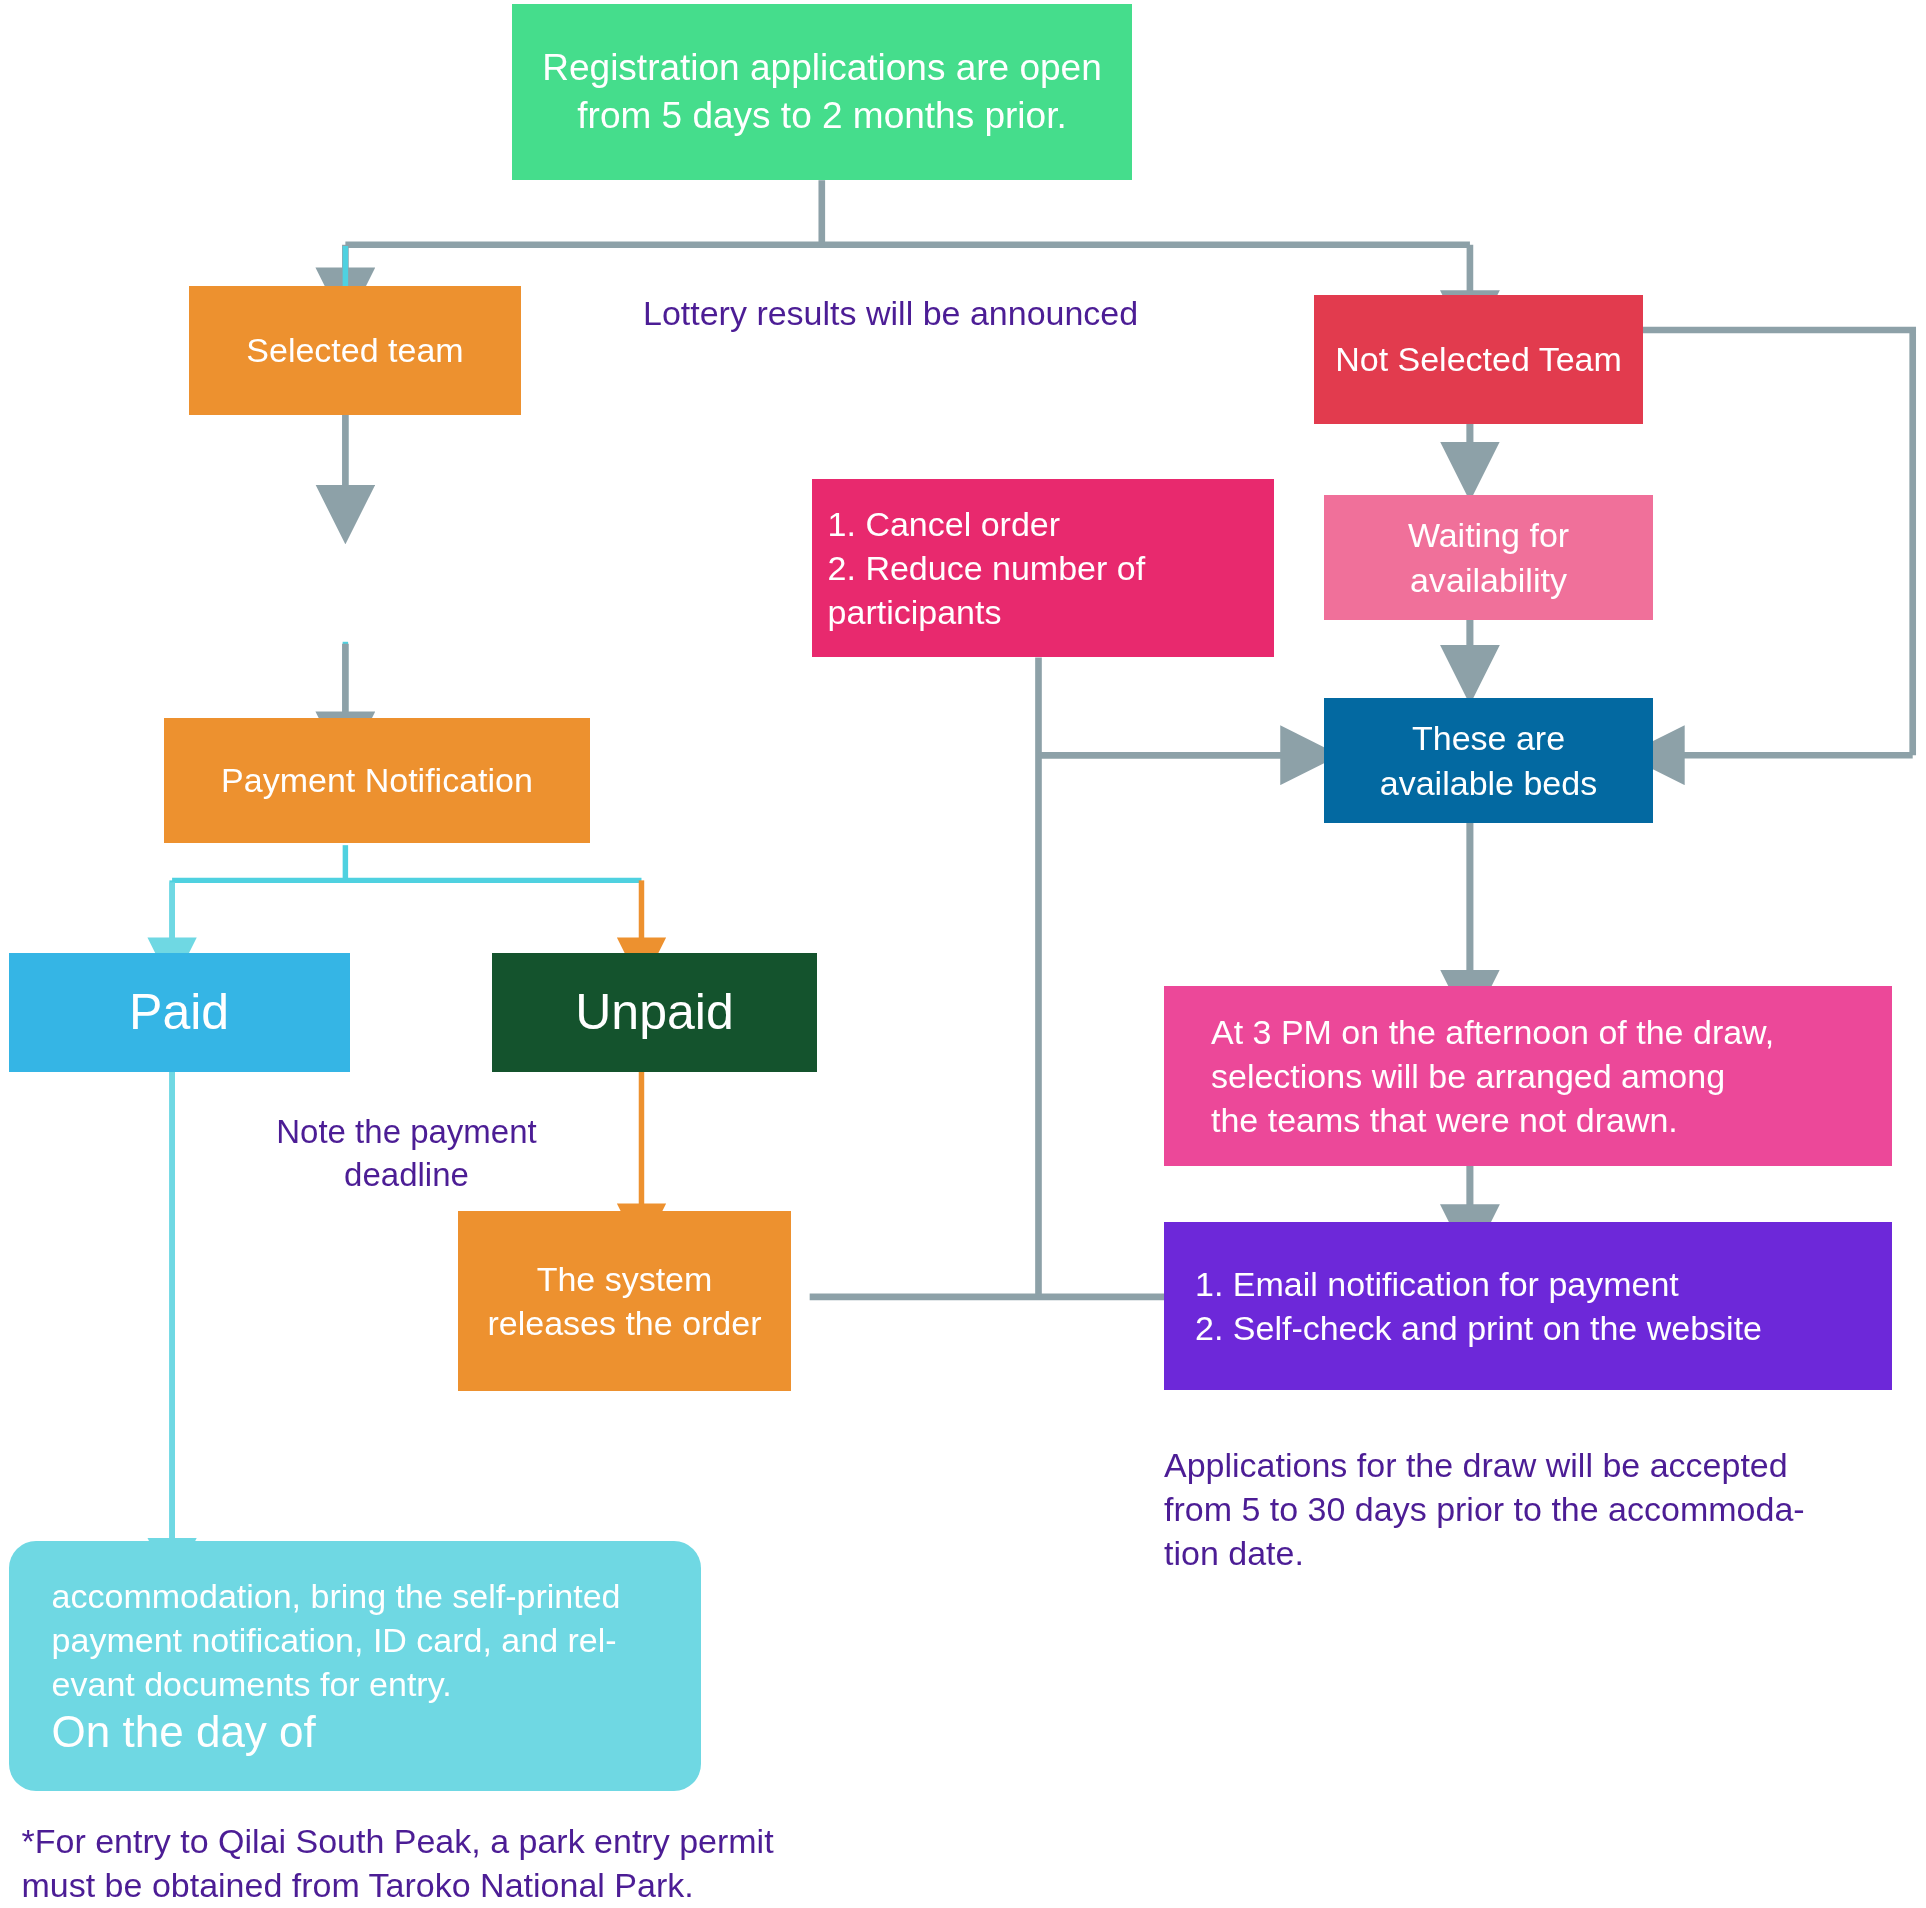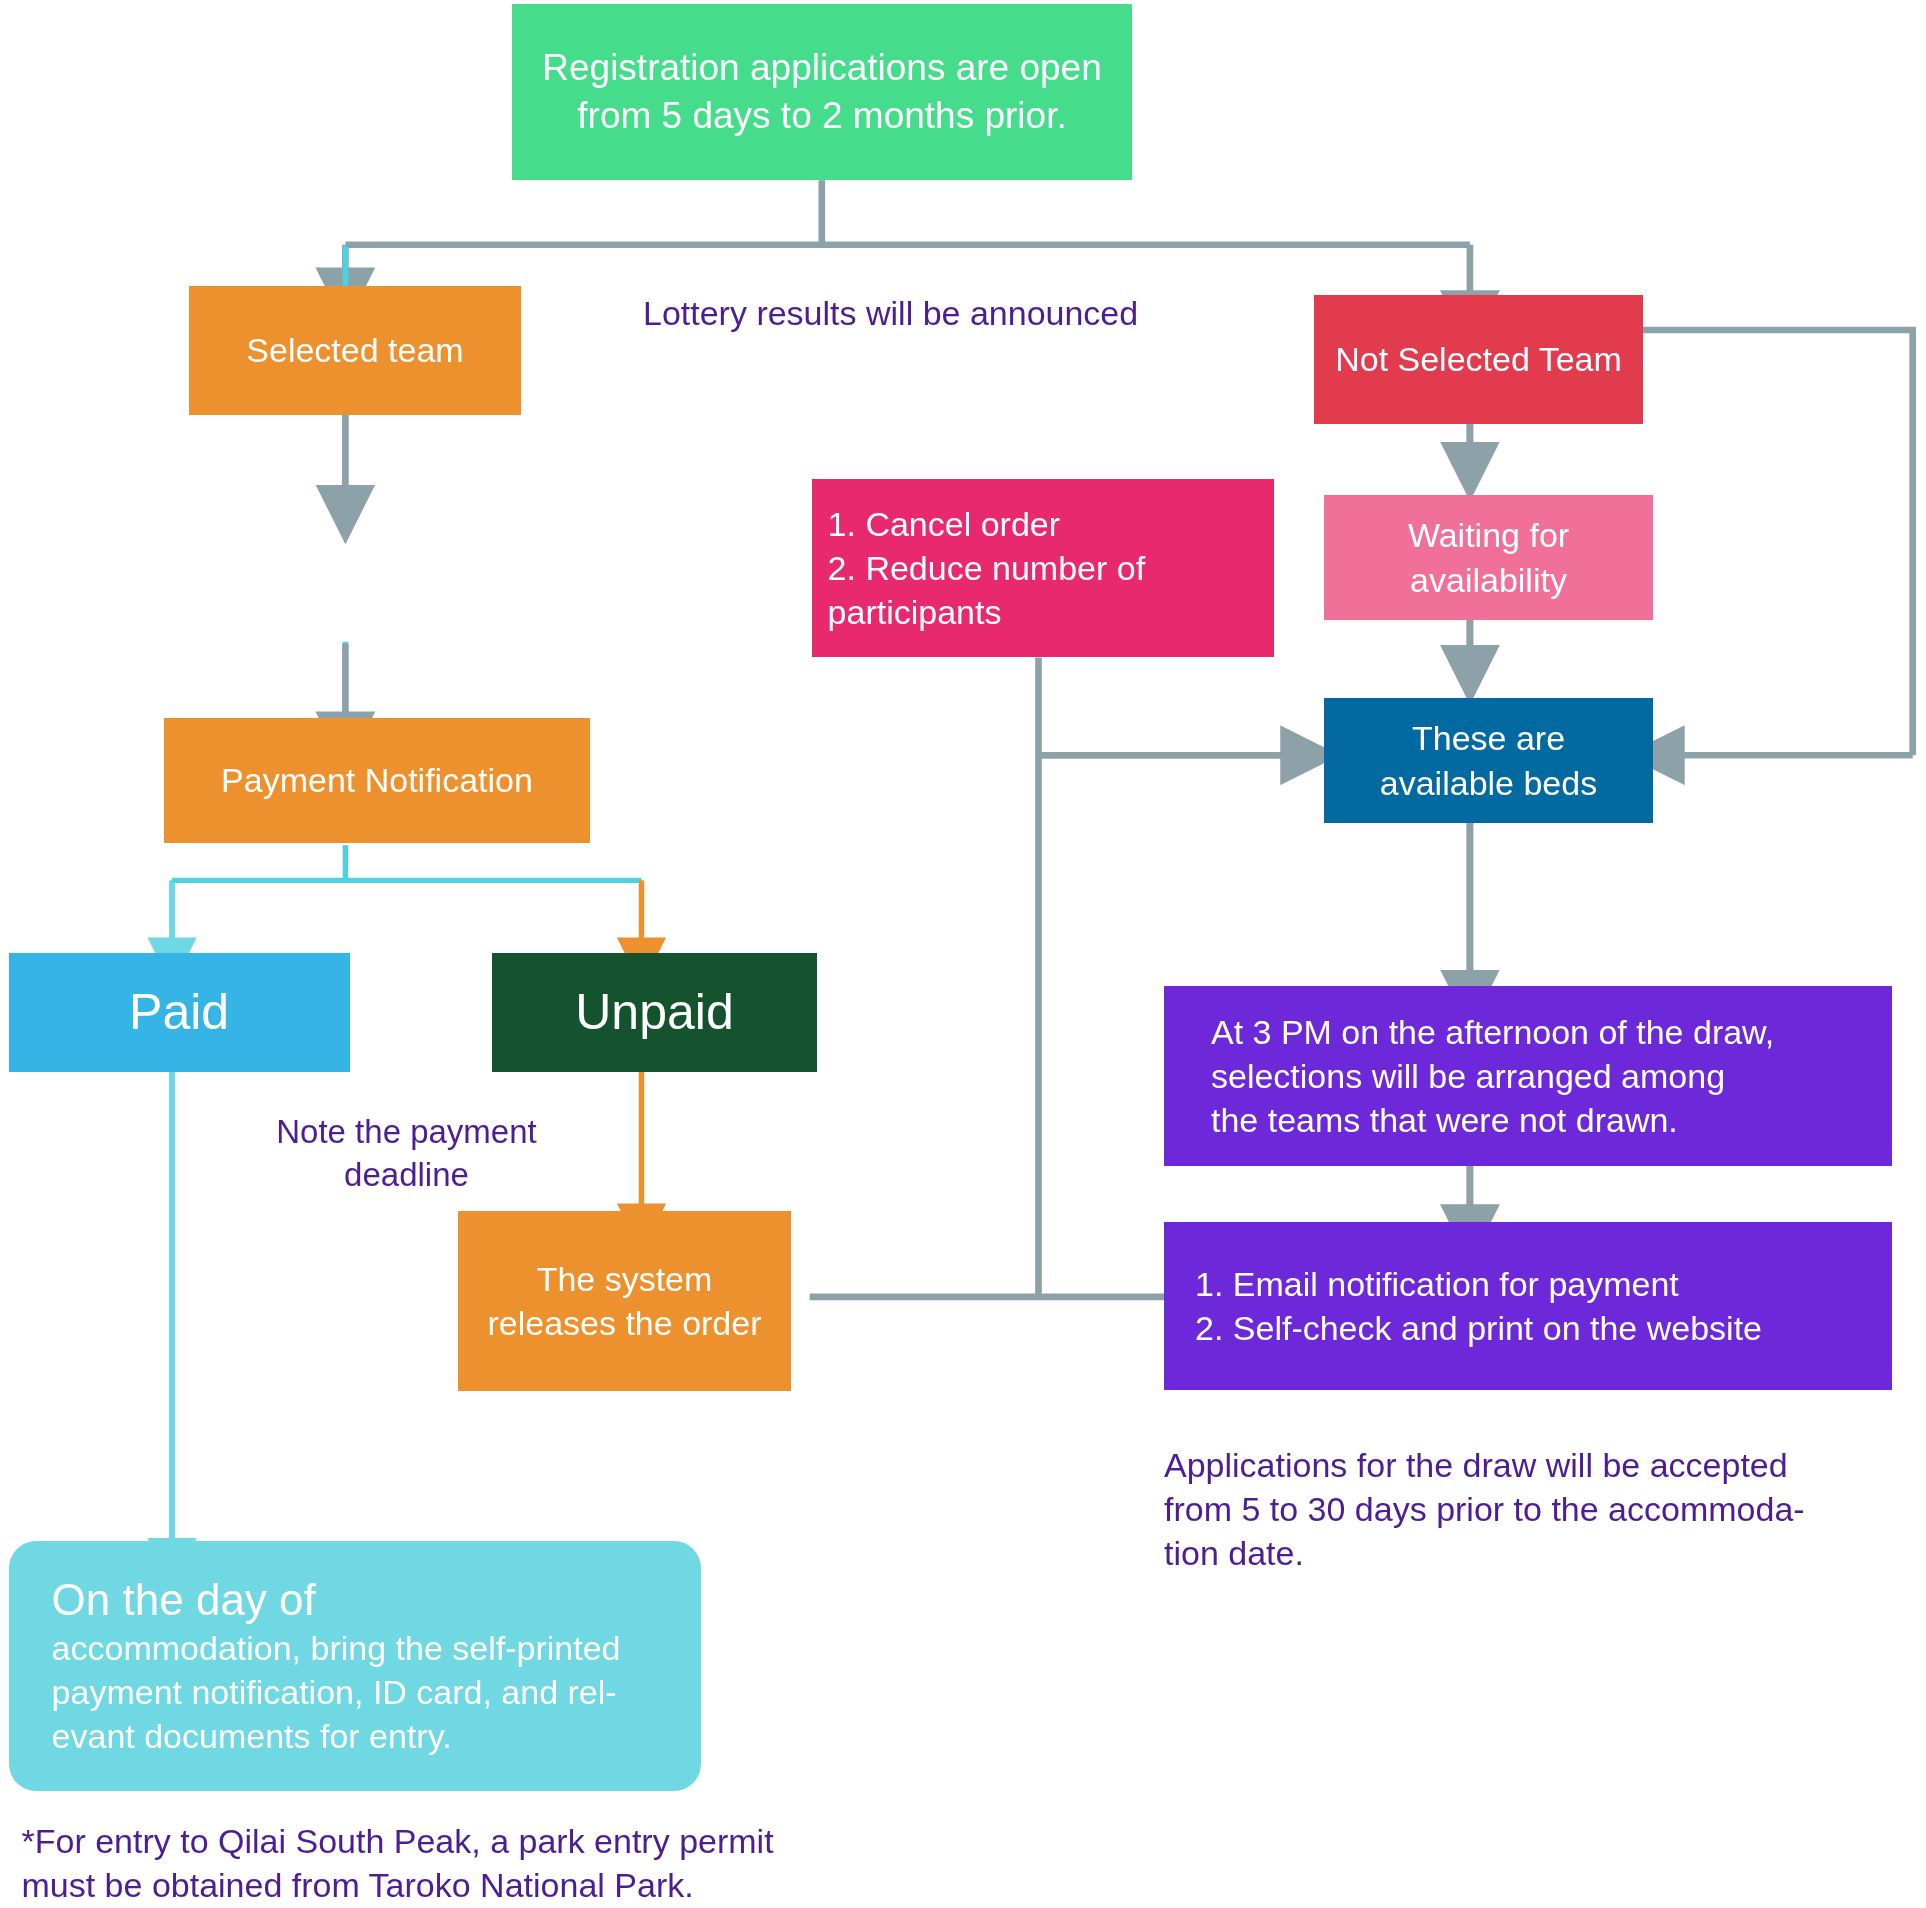--- a/index.html
+++ b/index.html
@@ -129,39 +129,39 @@
   <div class="node c-center" style="left:1324px;top:495px;width:329px;height:125px;background:#F0709A;padding:0 7.8px;">
     <div class="txt" style="font-size:34px;white-space:pre-line;">Waiting for
 availability</div>
   </div>
 
   <div class="node c-center" style="left:1324px;top:698px;width:329px;height:125px;background:#0369a1;padding:0 7.8px;">
     <div class="txt" style="font-size:34px;white-space:pre-line;">These are
 available beds</div>
   </div>
 
-  <div class="node c-left" style="left:1164px;top:986px;width:728px;height:180px;background:#6d28d9;padding:8px 47px;">
+  <div class="node c-left" style="left:1164px;top:986px;width:728px;height:180px;background:#ec4899;padding:8px 47px;">
     <div class="txt" style="font-size:34px;white-space:pre-line;">At 3 PM on the afternoon of the draw,
 selections will be arranged among
 the teams that were not drawn.</div>
   </div>
 
   <div class="node c-left" style="left:1164px;top:1222px;width:728px;height:168px;background:#6d28d9;padding:0 31px;">
     <div class="txt" style="font-size:34px;white-space:pre-line;">1. Email notification for payment
 2. Self-check and print on the website</div>
   </div>
 
   <div class="label" style="left:1164px;top:1443px;width:735px;font-size:34px;white-space:pre-line;">Applications for the draw will be accepted
 from 5 to 30 days prior to the accommoda-
 tion date.</div>
 
   <div class="node rounded" style="left:8.6px;top:1541px;width:692px;height:250px;background:#6FD8E3;padding:0 43px;flex-direction:column;justify-content:center;align-items:flex-start;">
-    <div class="txt" style="font-size:44px;line-height:1.18;">On the day of</div>
     <div class="txt" style="font-size:34px;white-space:pre-line;">accommodation, bring the self-printed
 payment notification, ID card, and rel-
 evant documents for entry.</div>
+    <div class="txt" style="font-size:44px;line-height:1.18;">On the day of</div>
   </div>
 
   <div class="label" style="left:21.5px;top:1819px;width:900px;font-size:34px;white-space:pre-line;">*For entry to Qilai South Peak, a park entry permit
 must be obtained from Taroko National Park.</div>
 
 </div>
 
 
 </body></html>

